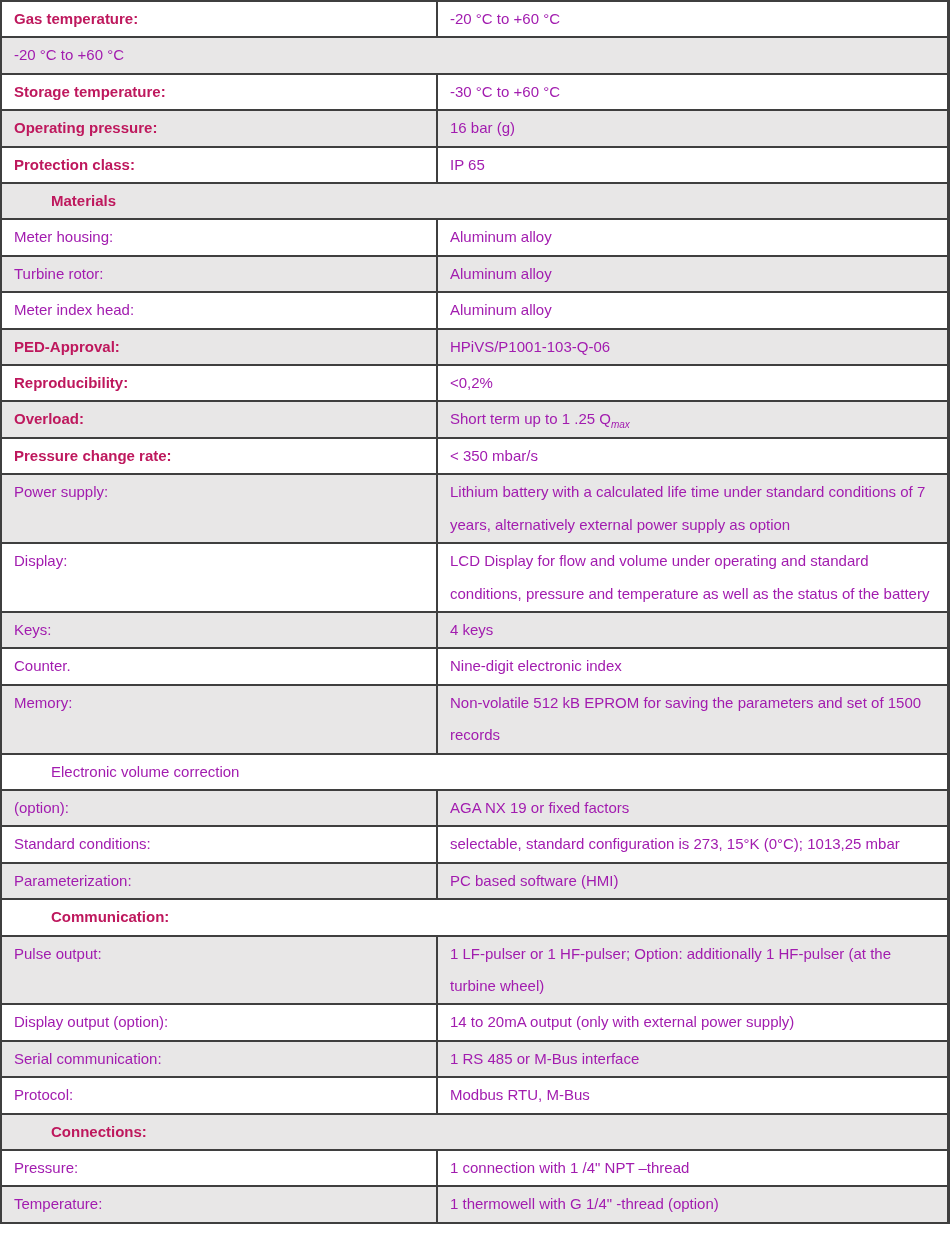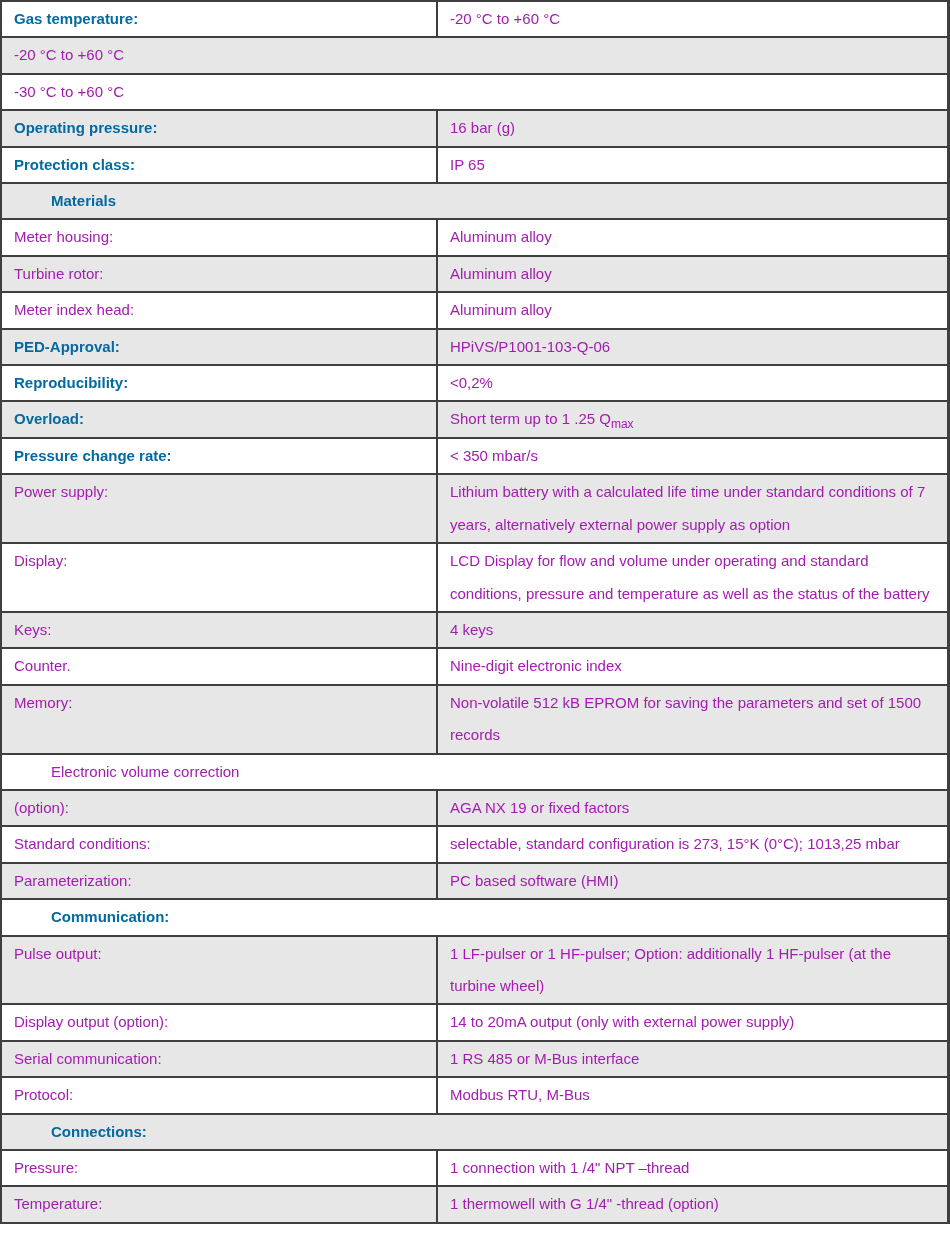--- a/index.html
+++ b/index.html
@@ -45,40 +45,42 @@
     flex: 1 1 auto;
     width: auto;
     border-right: none;
     margin-left: 37px;
   }
   .cell-value {
     flex: 1 1 auto;
   }
   .bold {
     font-weight: bold;
-    color: #0369a1;
+    color: #be185d;
   }
   sub.unit-sub {
-    font-size: 12px;
+    font-size: 10px;
     line-height: 0;
+    font-style: italic;
   }
 </style>
 </head>
 <body>
 
 <div class="page">
   <div class="spec-table" id="spec-table">
       <div class="row">
         <div class="cell cell-label bold">Gas temperature:</div>
         <div class="cell cell-value"><span>-20 °C to +60 °C</span></div>
       </div>
       <div class="row">
         <div class="cell cell-value"><span>-20 °C to +60 °C</span></div>
       </div>
       <div class="row">
+        <div class="cell cell-label bold">Storage temperature:</div>
         <div class="cell cell-value"><span>-30 °C to +60 °C</span></div>
       </div>
       <div class="row">
         <div class="cell cell-label bold">Operating pressure:</div>
         <div class="cell cell-value"><span>16 bar (g)</span></div>
       </div>
       <div class="row">
         <div class="cell cell-label bold">Protection class:</div>
         <div class="cell cell-value"><span>IP 65</span></div>
       </div>

